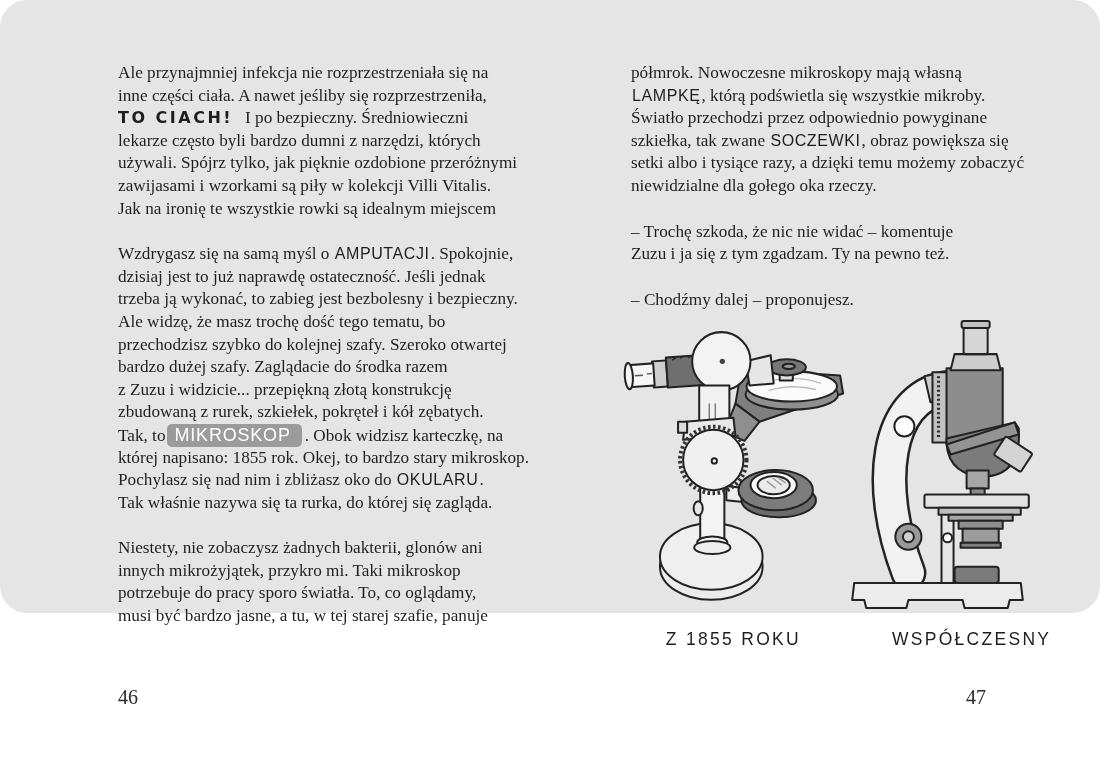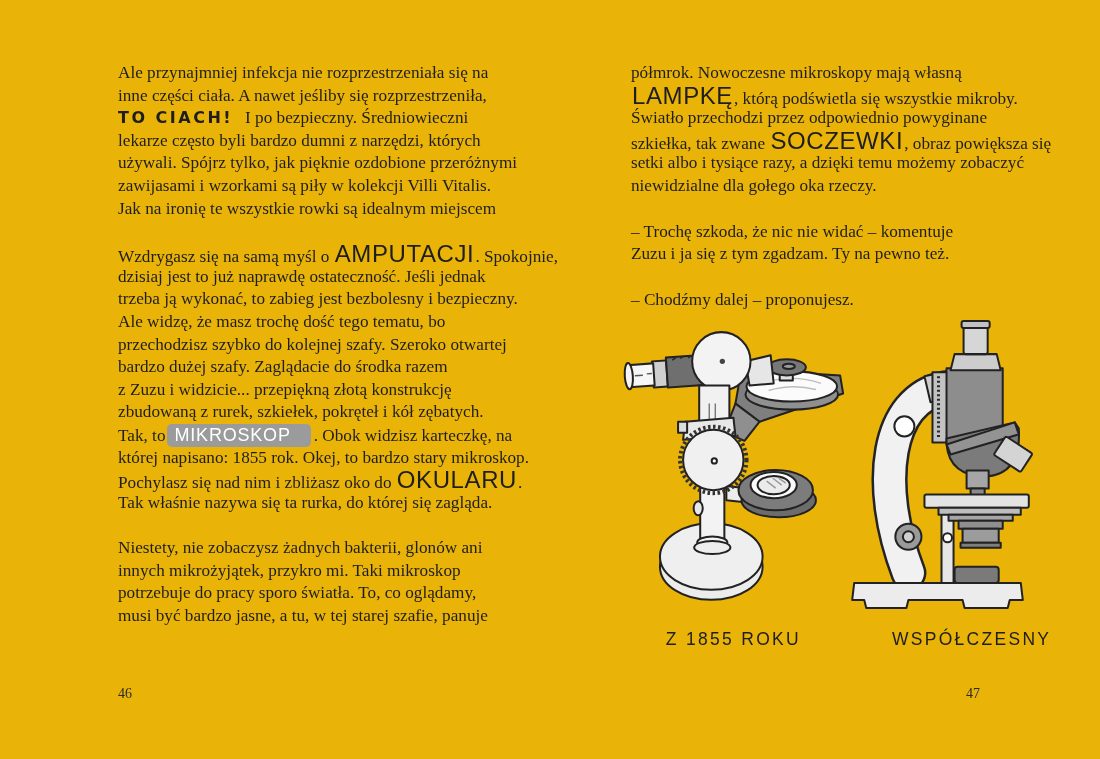--- a/index.html
+++ b/index.html
@@ -3,54 +3,54 @@
 <meta charset="utf-8">
 <style>
   * { margin:0; padding:0; box-sizing:border-box; }
   html,body { width:1100px; height:759px; }
   body {
     background:#ffffff;
     font-family:"Liberation Serif", serif;
     color:#1e1e1e;
     overflow:hidden;
   }
-  .spread { position:relative; width:1100px; height:759px; background:#eab308; }
+  .spread { position:relative; width:1100px; height:613px; background:#e5e5e5;border-radius:27px; }
 
   .text-block { position:absolute; font-size:17.2px; }
   .paragraph { margin-bottom:23px; }
   .line { white-space:pre; height:22.6px; line-height:22.6px; }
 
   .seg-normal { font-family:"Liberation Serif", serif; }
   .seg-stencil {
     font-family:"DejaVu Sans", sans-serif;
     font-weight:900;
     font-size:16px;
     letter-spacing:2.5px;
     margin-right:12px;
   }
   .seg-hand {
     font-family:"Liberation Sans", sans-serif;
-    font-size:24px;
+    font-size:16px;
     letter-spacing:0.6px;
     margin:0 1px;
   }
   .seg-highlight {
     font-family:"Liberation Sans", sans-serif;
     font-size:18px;
     letter-spacing:0.8px;
     background:#9b9b9b;
     color:#ffffff;
     border-radius:5px;
-    padding:1px 20px 2px 7px;
+    padding:1px 11px 2px 7px;
     margin:0 3px 0 2px;
   }
 
   .page-number {
     position:absolute;
-    font-size:14px;
+    font-size:20px;
     color:#2a2a2a;
   }
   #page-num-left { left:118px; top:686px; }
   #page-num-right { left:966px; top:686px; }
 
   .figure { position:absolute; }
   #figure-1855 { left:622px; top:313px; width:248px; height:312px; }
   #figure-modern { left:845px; top:318px; width:188px; height:296px; }
 
   .figure-caption {

